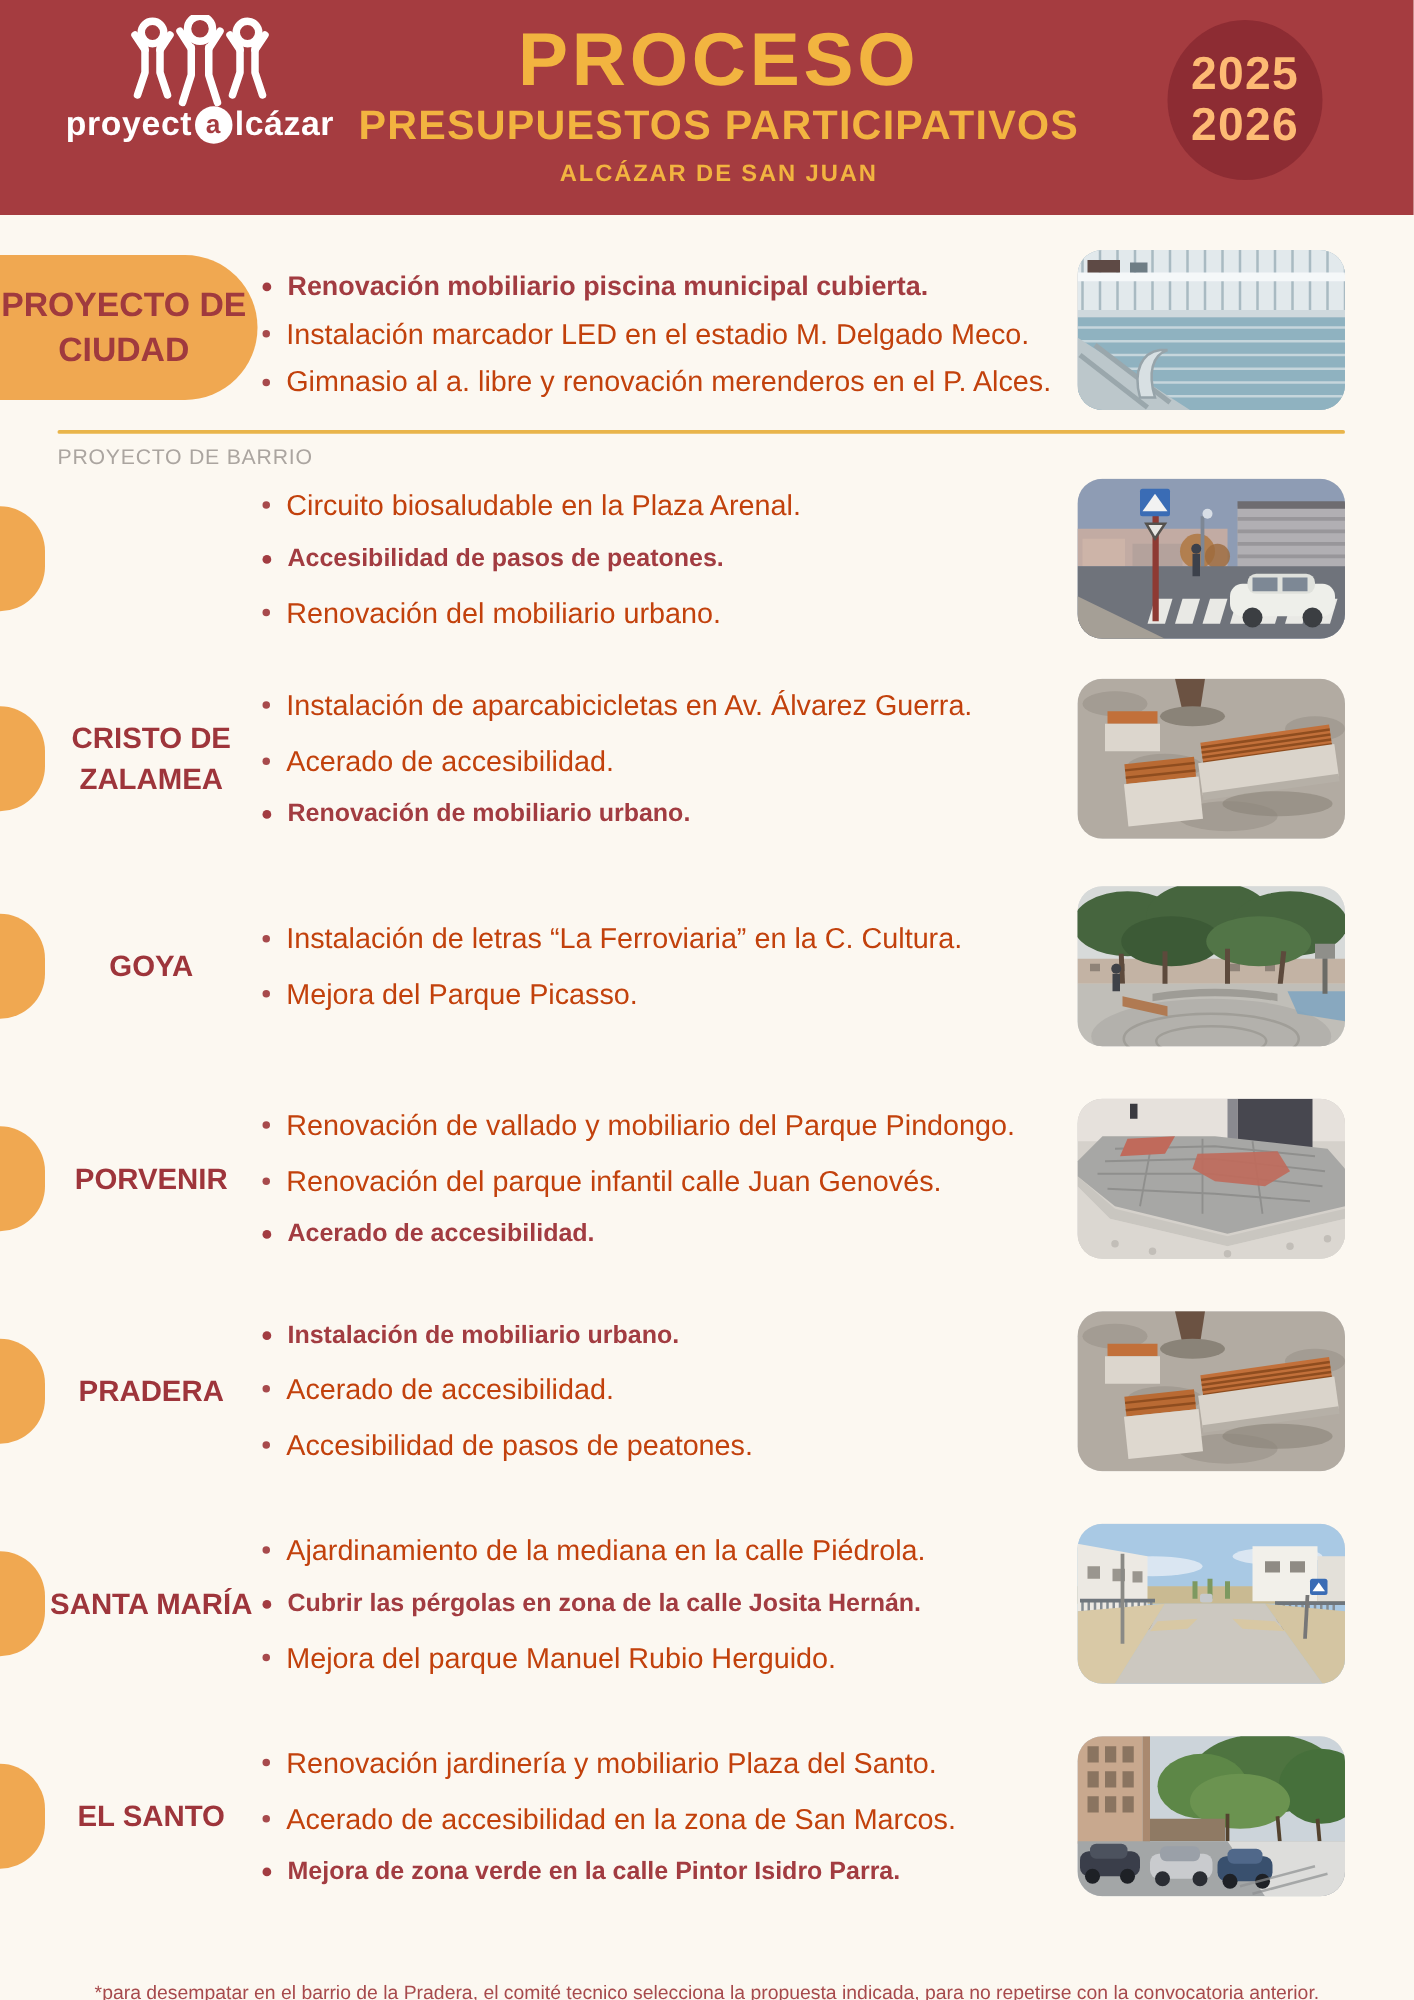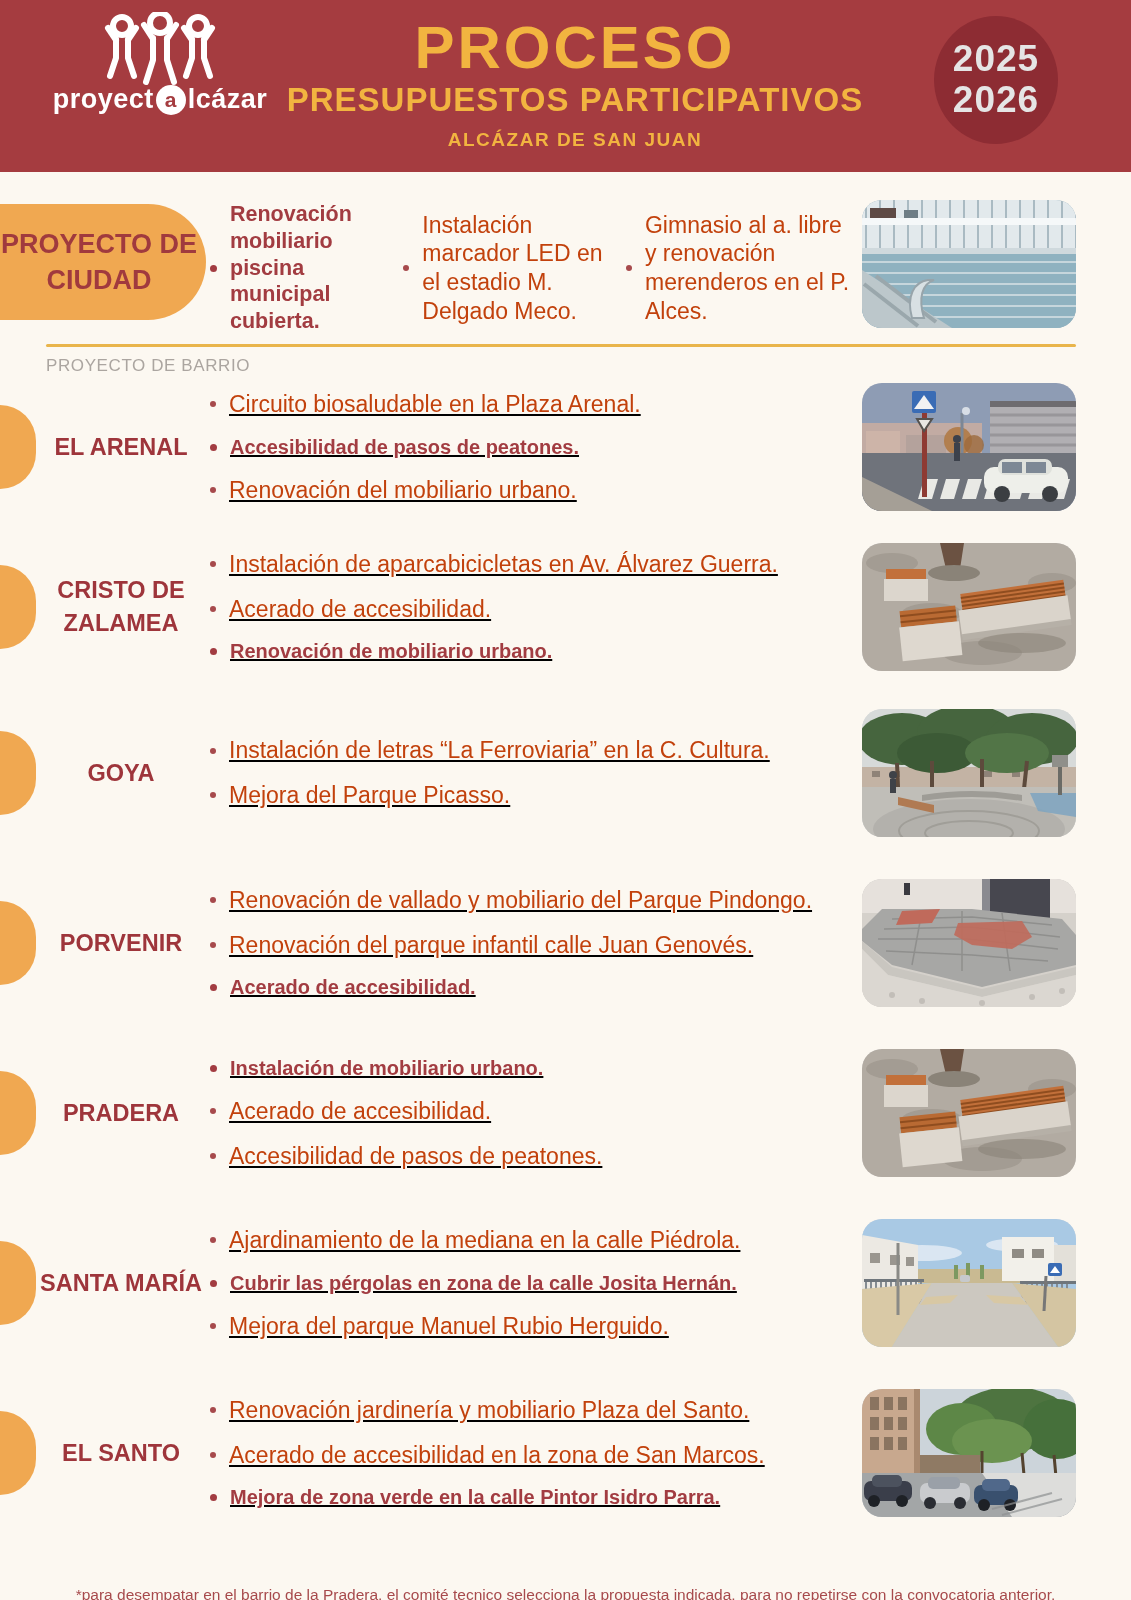--- a/index.html
+++ b/index.html
@@ -14,49 +14,49 @@
   .logo-figures{display:block;margin:0 auto;}
   .logo-text{font-size:27px;font-weight:600;letter-spacing:0.5px;display:flex;align-items:center;justify-content:center;gap:1px;margin-top:-2px;}
   .circle-a{display:inline-flex;width:30px;height:30px;border-radius:50%;background:#fff;color:#A53C40;font-weight:800;align-items:center;justify-content:center;font-size:21px;margin:0 1px;}
   .header-title{position:absolute;left:255px;top:16px;width:640px;text-align:center;color:#F2B440;font-weight:800;}
   .ht-1{font-size:60px;letter-spacing:3px;line-height:1.05;}
   .ht-2{font-size:33px;letter-spacing:1px;line-height:1.15;margin-top:2px;}
   .ht-3{font-size:19px;letter-spacing:1.5px;margin-top:10px;}
   .years-circle{
     position:absolute;left:934px;top:16px;width:124px;height:128px;background:#8D2C33;border-radius:50%;
     display:flex;flex-direction:column;align-items:center;justify-content:center;
-    color:#e5e5e5;font-weight:800;font-size:37px;line-height:1.1;letter-spacing:1px;
+    color:#fdba74;font-weight:800;font-size:37px;line-height:1.1;letter-spacing:1px;
   }
   
   .city-blob{
     position:absolute;left:0;top:204px;width:206px;height:116px;background:#F0A851;
     border-radius:0 58px 58px 0;
     display:flex;align-items:center;justify-content:center;text-align:center;
     color:#A03A3E;font-weight:800;font-size:27px;line-height:1.35;padding-right:8px;box-sizing:border-box;
   }
   .city-bullets{position:absolute;left:210px;top:214px;width:645px;height:104px;
-    display:flex;flex-direction:row;justify-content:space-between;margin:0;padding:2px 0;list-style:none;}
+    display:flex;flex-direction:column;justify-content:space-between;margin:0;padding:2px 0;list-style:none;}
   
   .bullet{display:flex;align-items:center;gap:13px;color:#c2410c;font-size:23px;line-height:1.25;}
   .bullet .dot{width:6px;height:6px;border-radius:50%;background:#A74A4C;flex:none;}
   .bullet.bold{font-weight:700;font-size:20px;color:#A23C41;}
   .bullet.bold .dot{width:7px;height:7px;background:#A23C41;}
   .city-bullets .bullet.bold{font-size:21.5px;}
   
   .photo{position:absolute;left:862px;width:214px;height:128px;border-radius:20px;overflow:hidden;background:#ddd;}
   .photo svg{display:block;width:100%;height:100%;}
   .city-photo{top:200px;}
   
   .divider{position:absolute;left:46px;top:344px;width:1030px;height:3px;background:#E9B54B;border-radius:2px;}
   .barrio-heading{position:absolute;left:46px;top:356px;font-size:17px;font-weight:400;color:#ABA5A0;letter-spacing:0.6px;text-align:center;}
   .row{position:absolute;left:0;width:1131px;height:150px;}
   .bump{position:absolute;left:0;top:50%;transform:translateY(-50%);width:36px;height:84px;background:#F0A851;border-radius:0 42px 42px 0;}
   .title-col{position:absolute;left:36px;top:0;width:170px;height:100%;display:flex;align-items:center;justify-content:center;text-align:center;}
   .barrio-title{color:#9E353B;font-weight:800;font-size:23.5px;line-height:1.4;margin:0;}
-  .bullets{position:absolute;left:210px;top:0;width:645px;height:100%;display:flex;flex-direction:column;justify-content:center;gap:16px;margin:0;padding:0;list-style:none;text-decoration:underline;}
+  .bullets{position:absolute;left:210px;top:0;width:645px;height:100%;display:flex;flex-direction:column;justify-content:center;gap:16px;margin:0;padding:0;list-style:none;}
   .row .photo{top:50%;transform:translateY(-50%);}
   
   .footnote{position:absolute;left:0;top:1586px;width:1131px;text-align:center;color:#A74A4C;font-size:15.5px;}
 </style>
 </head>
 <body>
 
 <div class="header">
   <div class="logo">
     <svg class="logo-figures" width="160" height="74" viewBox="0 0 160 74">
@@ -157,23 +157,20 @@
    <rect x="8" y="8" width="26" height="10" fill="#5e4a45"></rect>
       <rect x="42" y="10" width="14" height="8" fill="#6e7d85"></rect>
  </svg>
   </figure>
 
 <div class="divider"></div>
 <div class="barrio-heading">PROYECTO DE BARRIO</div>
 <div id="barrios">
     <section class="row" style="top: 372px;">
       <div class="bump"></div>
-      <div class="title-col">
-        <h2 class="barrio-title">EL ARENAL</h2>
-      </div>
       <ul class="bullets">
         <li class="bullet">
           <span class="dot"></span>
           <span>Circuito biosaludable en la Plaza Arenal.</span>
         </li>
         <li class="bullet bold">
           <span class="dot"></span>
           <span>Accesibilidad de pasos de peatones.</span>
         </li>
         <li class="bullet">

